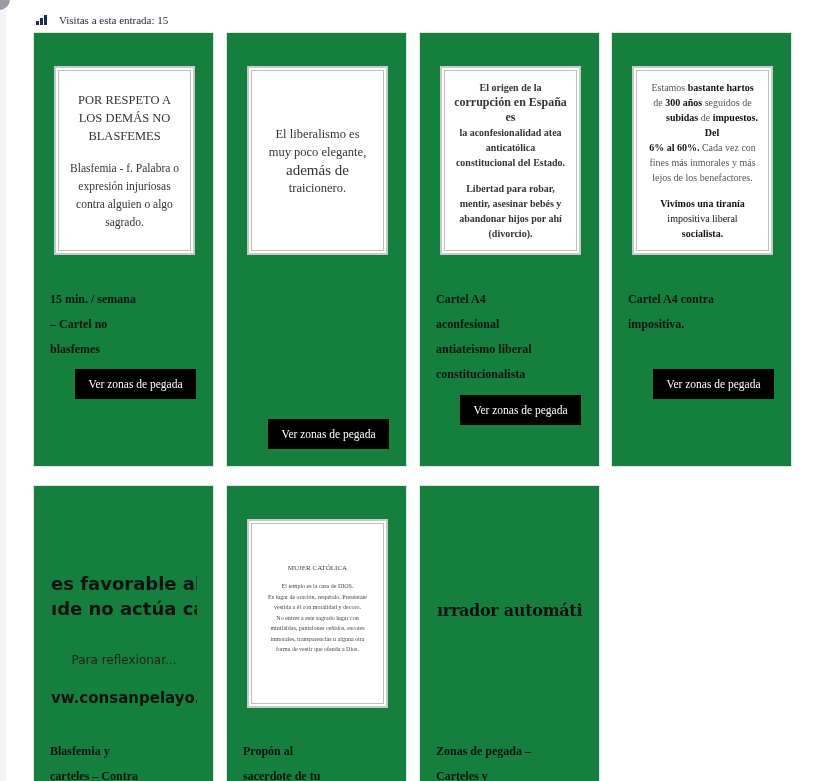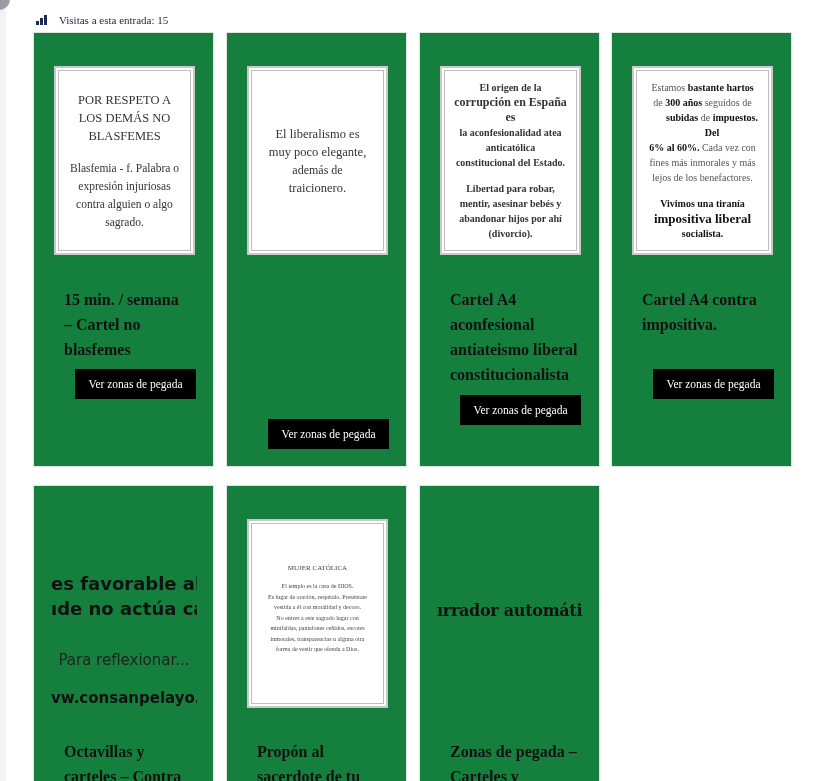--- a/index.html
+++ b/index.html
@@ -21,21 +21,21 @@
 
   .poster { position: absolute; left: 20px; top: 33px; width: 141px; height: 189px;
     border: 2px solid #c9c9c9; background: #fff; }
   .poster::before { content: ""; position: absolute; left: 2px; top: 2px; right: 2px; bottom: 2px;
     border: 1.5px solid #bdbdbd; }
   .poster-inner { position: absolute; left: 6px; right: 6px; top: 0; bottom: 0; display: flex; flex-direction: column;
     justify-content: center; align-items: center; text-align: center; color: #333; }
   .poster-inner p { font-size: 12px; line-height: 18px; }
   .poster-inner .gap { height: 14px; }
 
-  .title { position: absolute; left: 30px; right: 10px; font-size: 16px; line-height: 25px; font-weight: bold; color: #111; }
+  .title { position: absolute; left: 16px; right: 10px; font-size: 12px; line-height: 25px; font-weight: bold; color: #111; }
   .btn { position: absolute; height: 30px; width: 121px; background: #000; color: #fff;
     font-size: 11.5px; display: flex; align-items: center; justify-content: center; cursor: pointer; }
 
   .sans-art { position: absolute; left: 0; right: 0; white-space: nowrap; overflow: hidden;
     font-family: "DejaVu Sans", "Liberation Sans", sans-serif; color: #111; }
 </style>
 </head>
 <body>
 
 <div class="side-strip"></div>
@@ -69,21 +69,21 @@
     <div>blasfemes</div>
   </div>
   <div class="btn" style="left:41px; top:336px;">Ver zonas de pegada</div>
 </div>
 
 <div class="card" style="left:226px; top:32px; height:435px;">
   <div class="poster">
     <div class="poster-inner">
       <p style="font-size:12.5px;line-height:18px;">El liberalismo es</p>
       <p style="font-size:12.5px;line-height:18px;">muy poco elegante,</p>
-      <p style="font-size:12px;line-height:18px;">además de</p>
+      <p style="font-size:15px;line-height:18px;">además de</p>
       <p style="font-size:12.5px;line-height:18px;">traicionero.</p>
     </div>
   </div>
   <div class="btn" style="left:41px; top:386px;">Ver zonas de pegada</div>
 </div>
 
 <div class="card" style="left:419px; top:32px; height:435px;">
   <div class="poster">
     <div class="poster-inner" style="font-weight:bold;">
       <p style="font-size:10px;line-height:15px;">El origen de la</p>
@@ -111,40 +111,40 @@
   <div class="poster">
     <div class="poster-inner" style="font-size:10px;line-height:15px;color:#555;">
       <p style="font-size:10px;line-height:15px;"><span>Estamos </span><b style="color:#111">bastante hartos</b></p>
       <p style="font-size:10px;line-height:15px;"><span>de </span><b style="color:#111">300 años</b><span> seguidos de</span></p>
       <p style="font-size:10px;line-height:15px;margin-left:19px;"><b style="color:#111">subidas</b><span> de </span><b style="color:#111">impuestos. Del</b></p>
       <p style="font-size:10px;line-height:15px;"><b style="color:#111">6% al 60%.</b><span> Cada vez con</span></p>
       <p style="font-size:10px;line-height:15px;">fines más inmorales y más</p>
       <p style="font-size:10px;line-height:15px;">lejos de los benefactores.</p>
       <div style="height:11px"></div>
       <p style="font-size:10px;line-height:15px;font-weight:bold;color:#111;">Vivimos una tiranía</p>
-      <p style="font-size:13px;line-height:15px;font-weight:bold;color:#111;">impositiva liberal</p>
+      <p style="font-size:10px;line-height:15px;font-weight:normal;color:#111;">impositiva liberal</p>
       <p style="font-size:10px;line-height:15px;font-weight:bold;color:#111;">socialista.</p>
     </div>
   </div>
   <div class="title" style="top:254px;">
     <div>Cartel A4 contra</div>
     <div>impositiva.</div>
   </div>
   <div class="btn" style="left:41px; top:336px;">Ver zonas de pegada</div>
 </div>
 
 <div class="card" style="left:33px; top:485px; height:310px;">
   <div style="position:absolute;left:17px;top:82px;width:146px;height:150px;overflow:hidden;">
     <div class="sans-art" style="top:4px;font-size:18px;font-weight:bold;line-height:24px;">es favorable al al</div>
     <div class="sans-art" style="top:29px;font-size:18px;font-weight:bold;line-height:24px;">ıde no actúa catc</div>
-    <div class="sans-art" style="top:84px;font-size:15px;text-align:center;line-height:16px;color:#222;">Para reflexionar...</div>
+    <div class="sans-art" style="top:84px;font-size:12px;text-align:center;line-height:16px;color:#222;">Para reflexionar...</div>
     <div class="sans-art" style="top:120px;font-size:15px;font-weight:bold;line-height:20px;">vw.consanpelayo.cc</div>
   </div>
   <div class="title" style="top:253px;">
-    <div>Octavillas y</div>
+    <div>Blasfemia y</div>
     <div>carteles – Contra</div>
   </div>
 </div>
 
 <div class="card" style="left:226px; top:485px; height:310px;">
   <div class="poster" style="left:20px;top:33px;width:141px;height:189px;">
     <div class="poster-inner" style="left:3px;right:3px;justify-content:flex-start;padding-top:42px;color:#444;">
       <p style="font-size:7px;line-height:10px;">MUJER CATÓLICA</p>
       <div style="height:8px"></div>
       <p style="font-size:6px;line-height:10.5px;">El templo es la casa de DIOS.</p>

